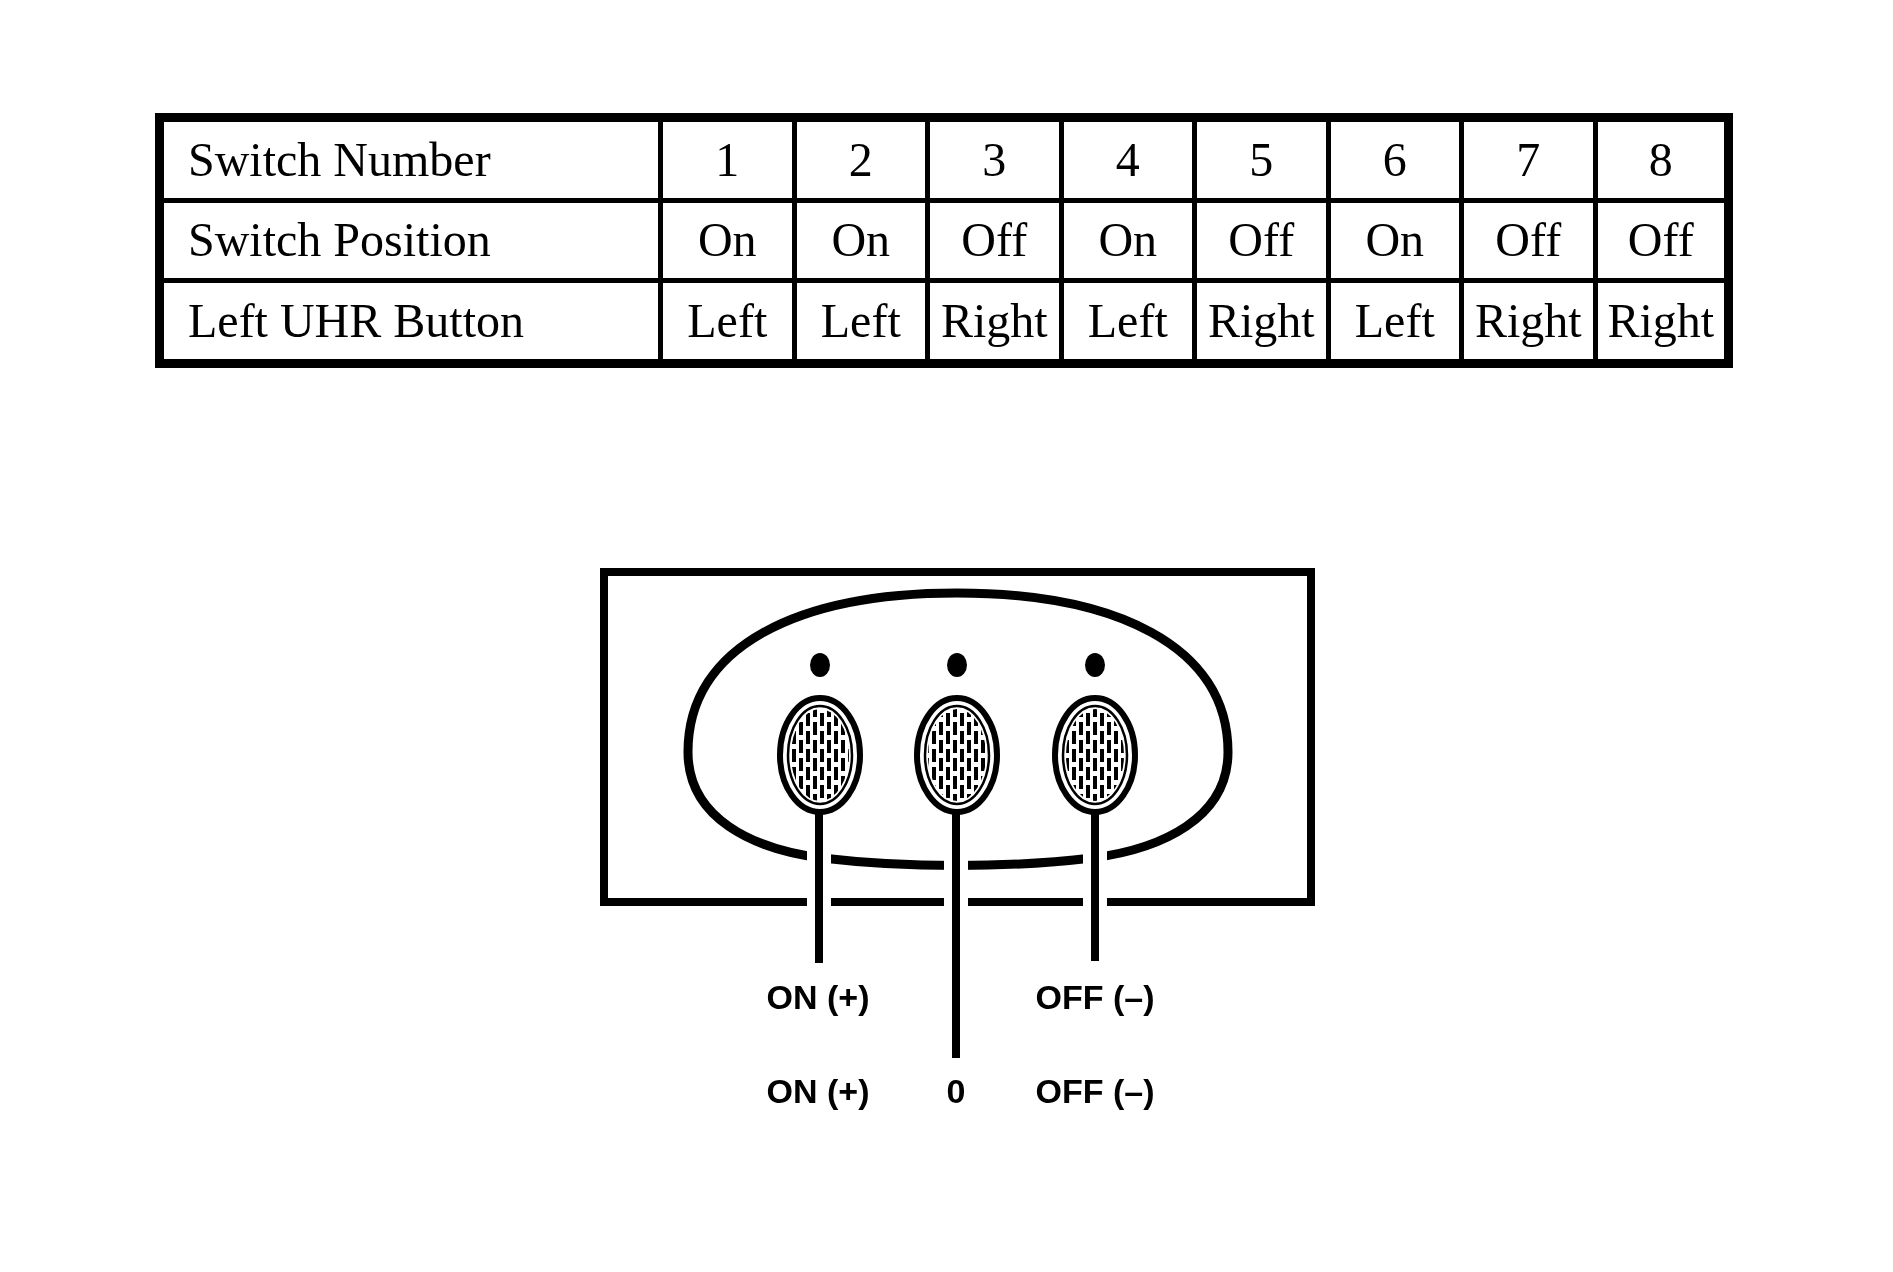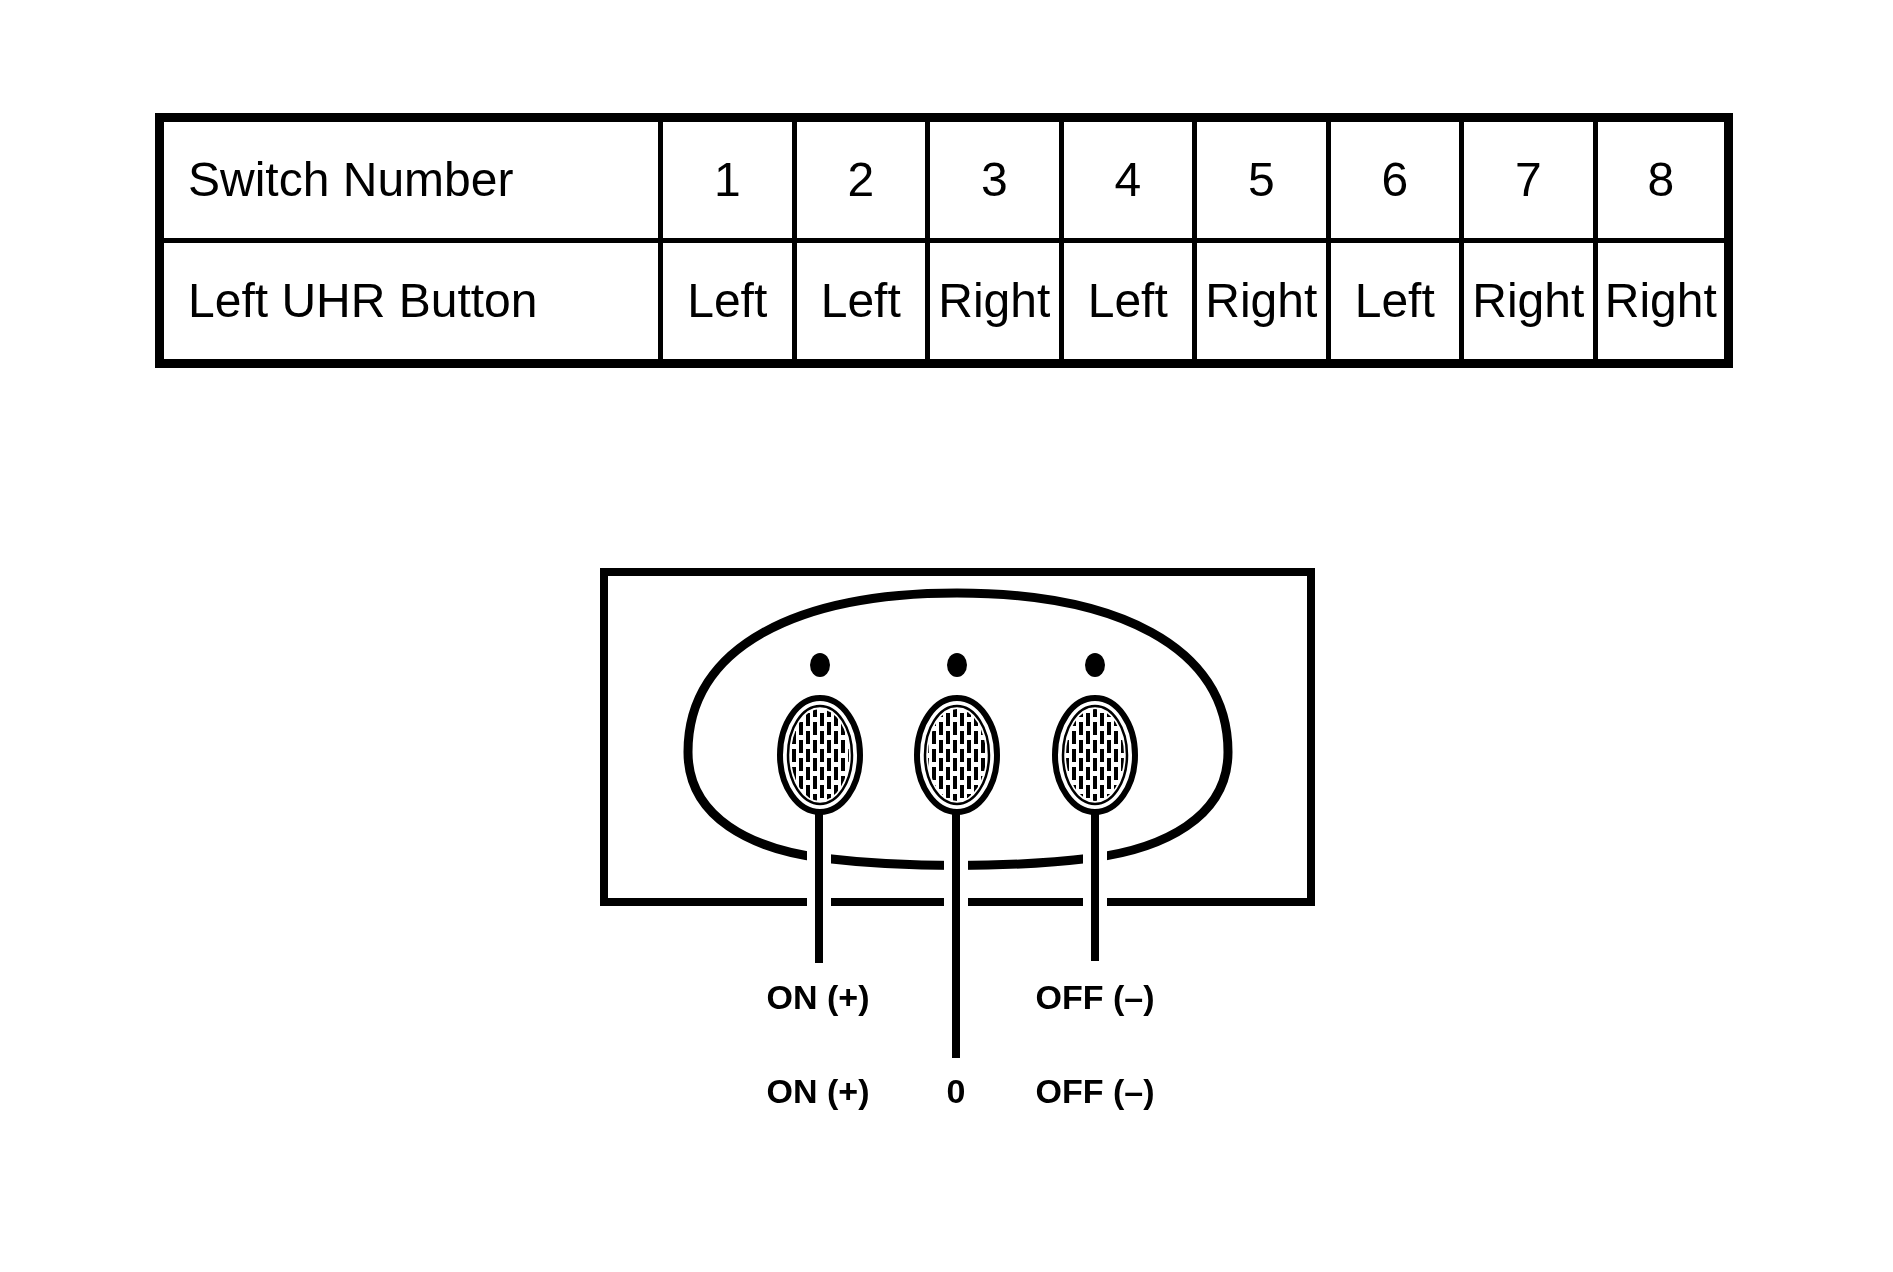--- a/index.html
+++ b/index.html
@@ -28,20 +28,21 @@
     line-height: 1;
     color: #000;
   }
   table.switch-table th,
   table.switch-table td {
     border: 5px solid #000;
     padding: 0;
     vertical-align: middle;
     white-space: nowrap;
     overflow: hidden;
+    font-family: Liberation Serif, serif;
   }
   table.switch-table {
     border: 9px solid #000;
   }
   table.switch-table th {
     width: 470px;
     text-align: left;
     padding-left: 24px;
     font-weight: normal;
   }
@@ -72,20 +73,31 @@
       <tr>
     <th>Switch Number</th>
     <td>1</td>
     <td>2</td>
     <td>3</td>
     <td>4</td>
     <td>5</td>
     <td>6</td>
     <td>7</td>
     <td>8</td>
+  </tr>
+  <tr>
+    <th>Switch Position</th>
+    <td>On</td>
+    <td>On</td>
+    <td>Off</td>
+    <td>On</td>
+    <td>Off</td>
+    <td>On</td>
+    <td>Off</td>
+    <td>Off</td>
   </tr>
   <tr>
     <th>Left UHR Button</th>
     <td>Left</td>
     <td>Left</td>
     <td>Right</td>
     <td>Left</td>
     <td>Right</td>
     <td>Left</td>
     <td>Right</td>

